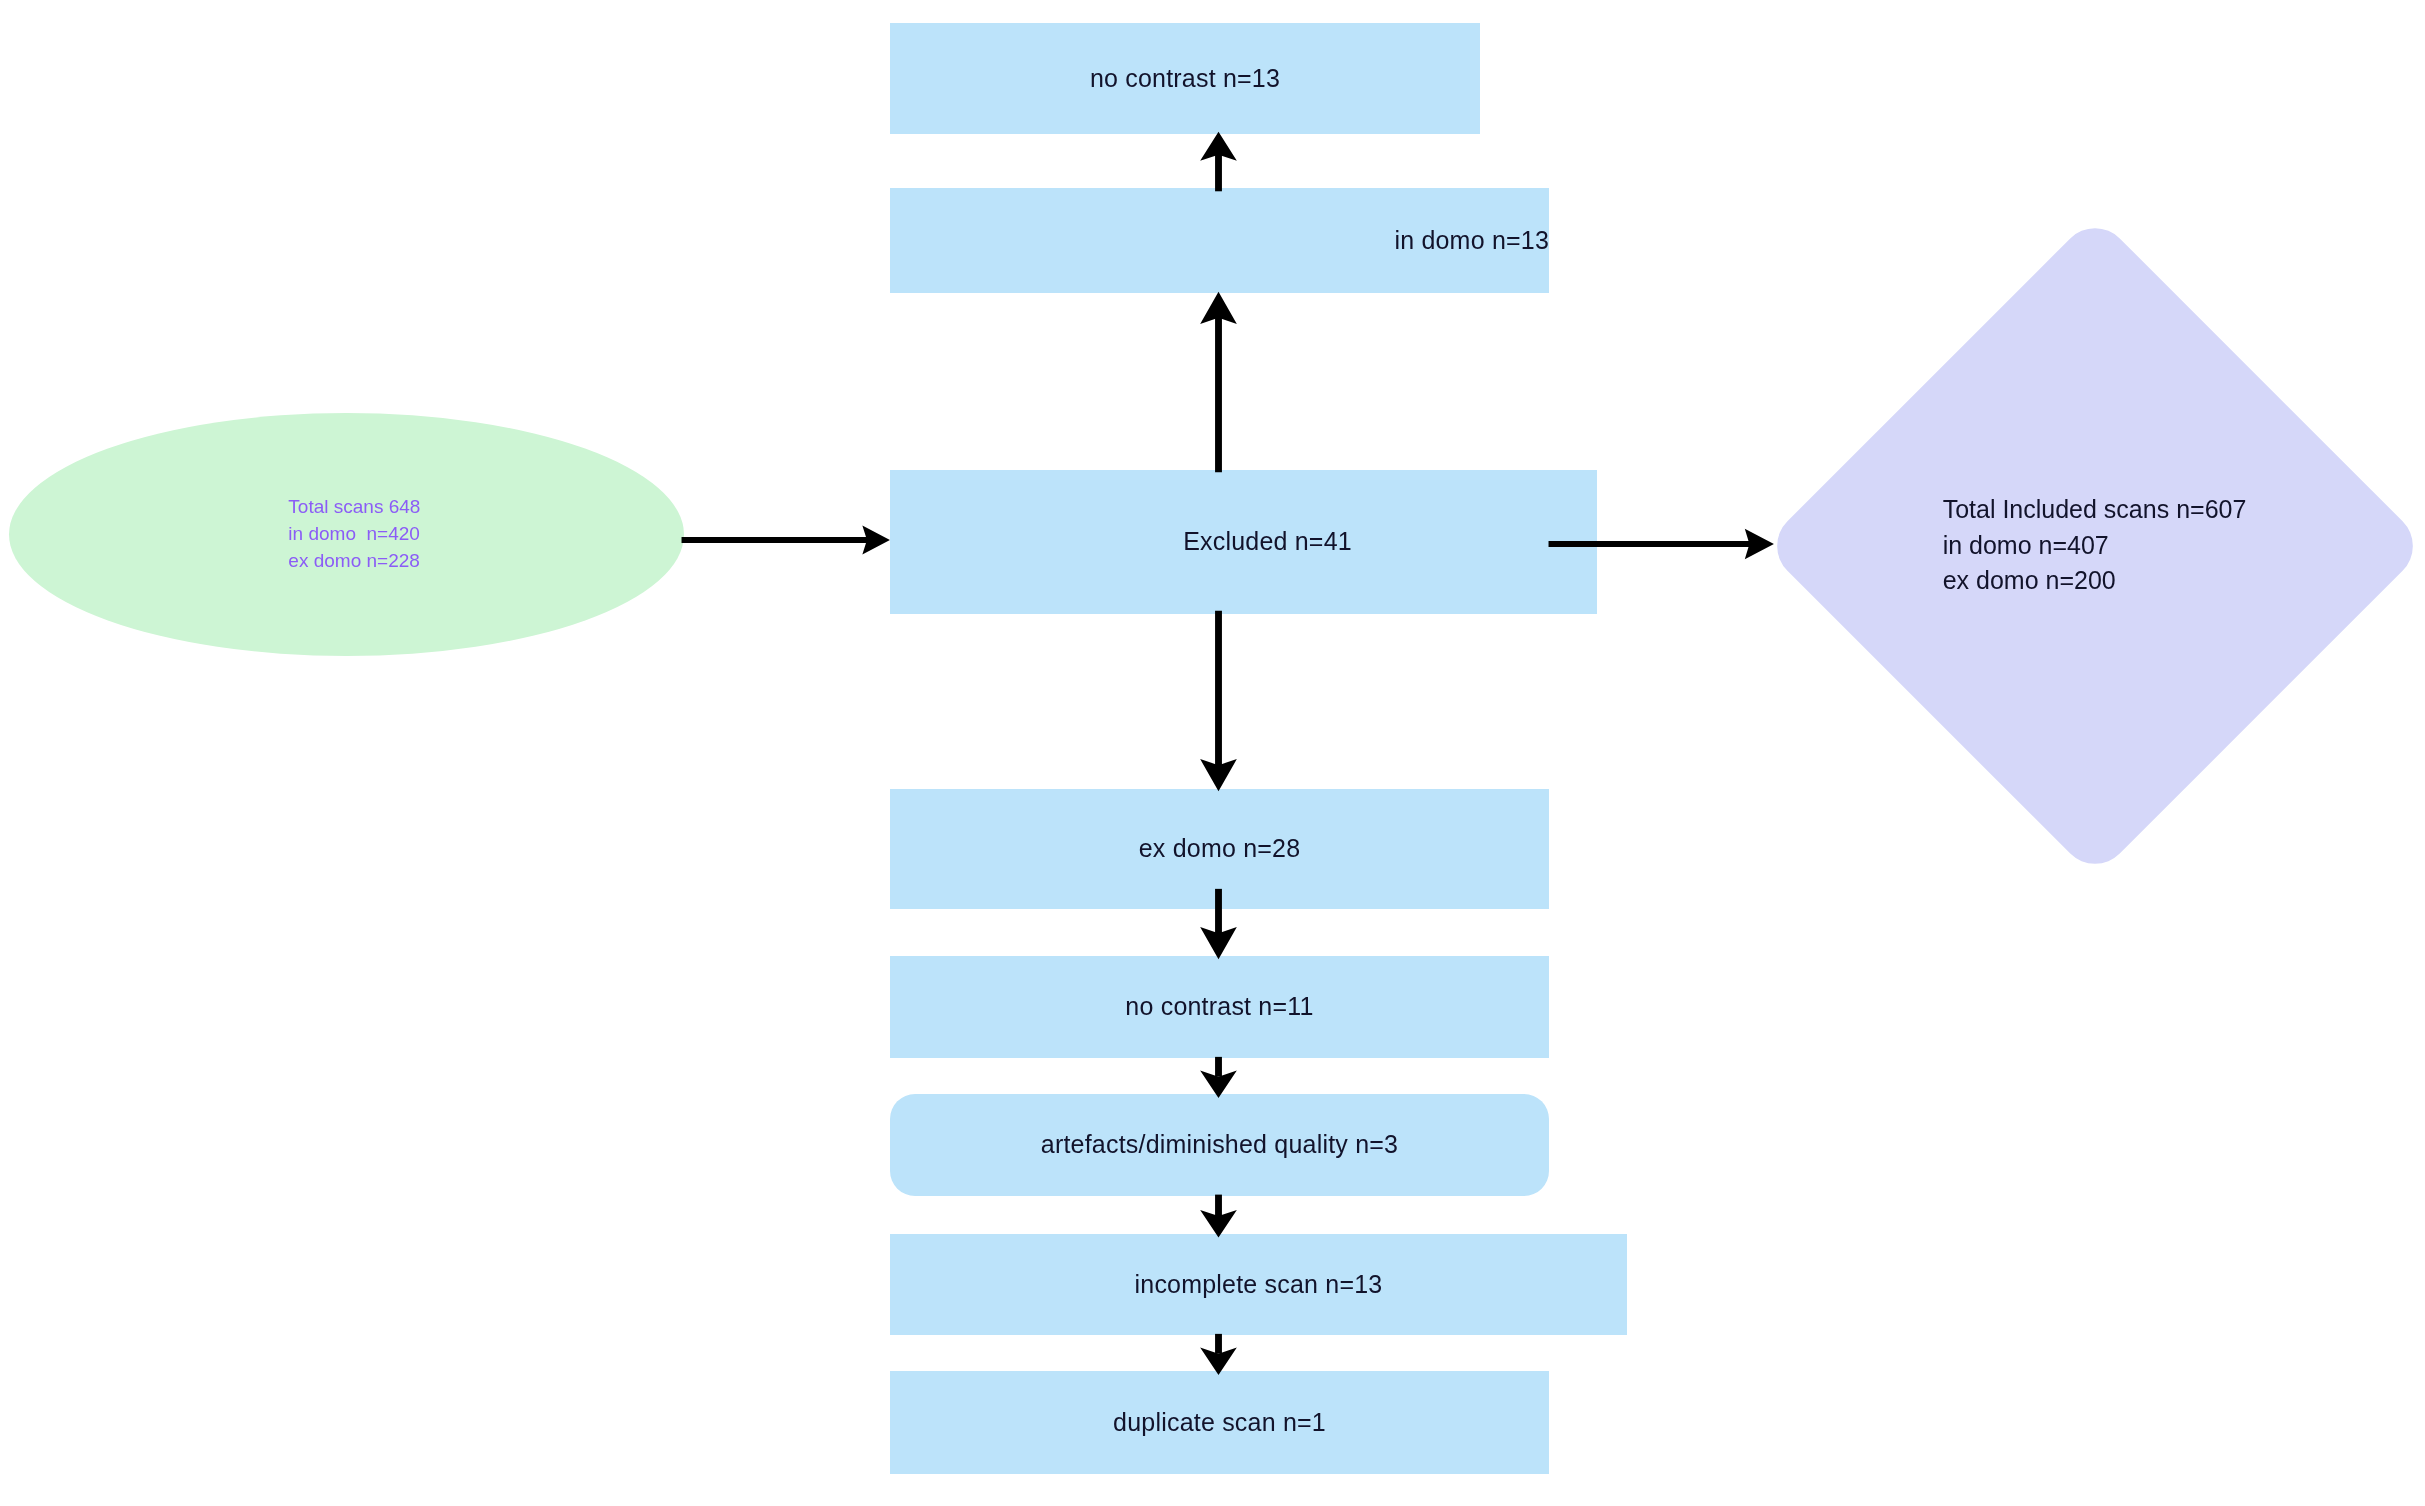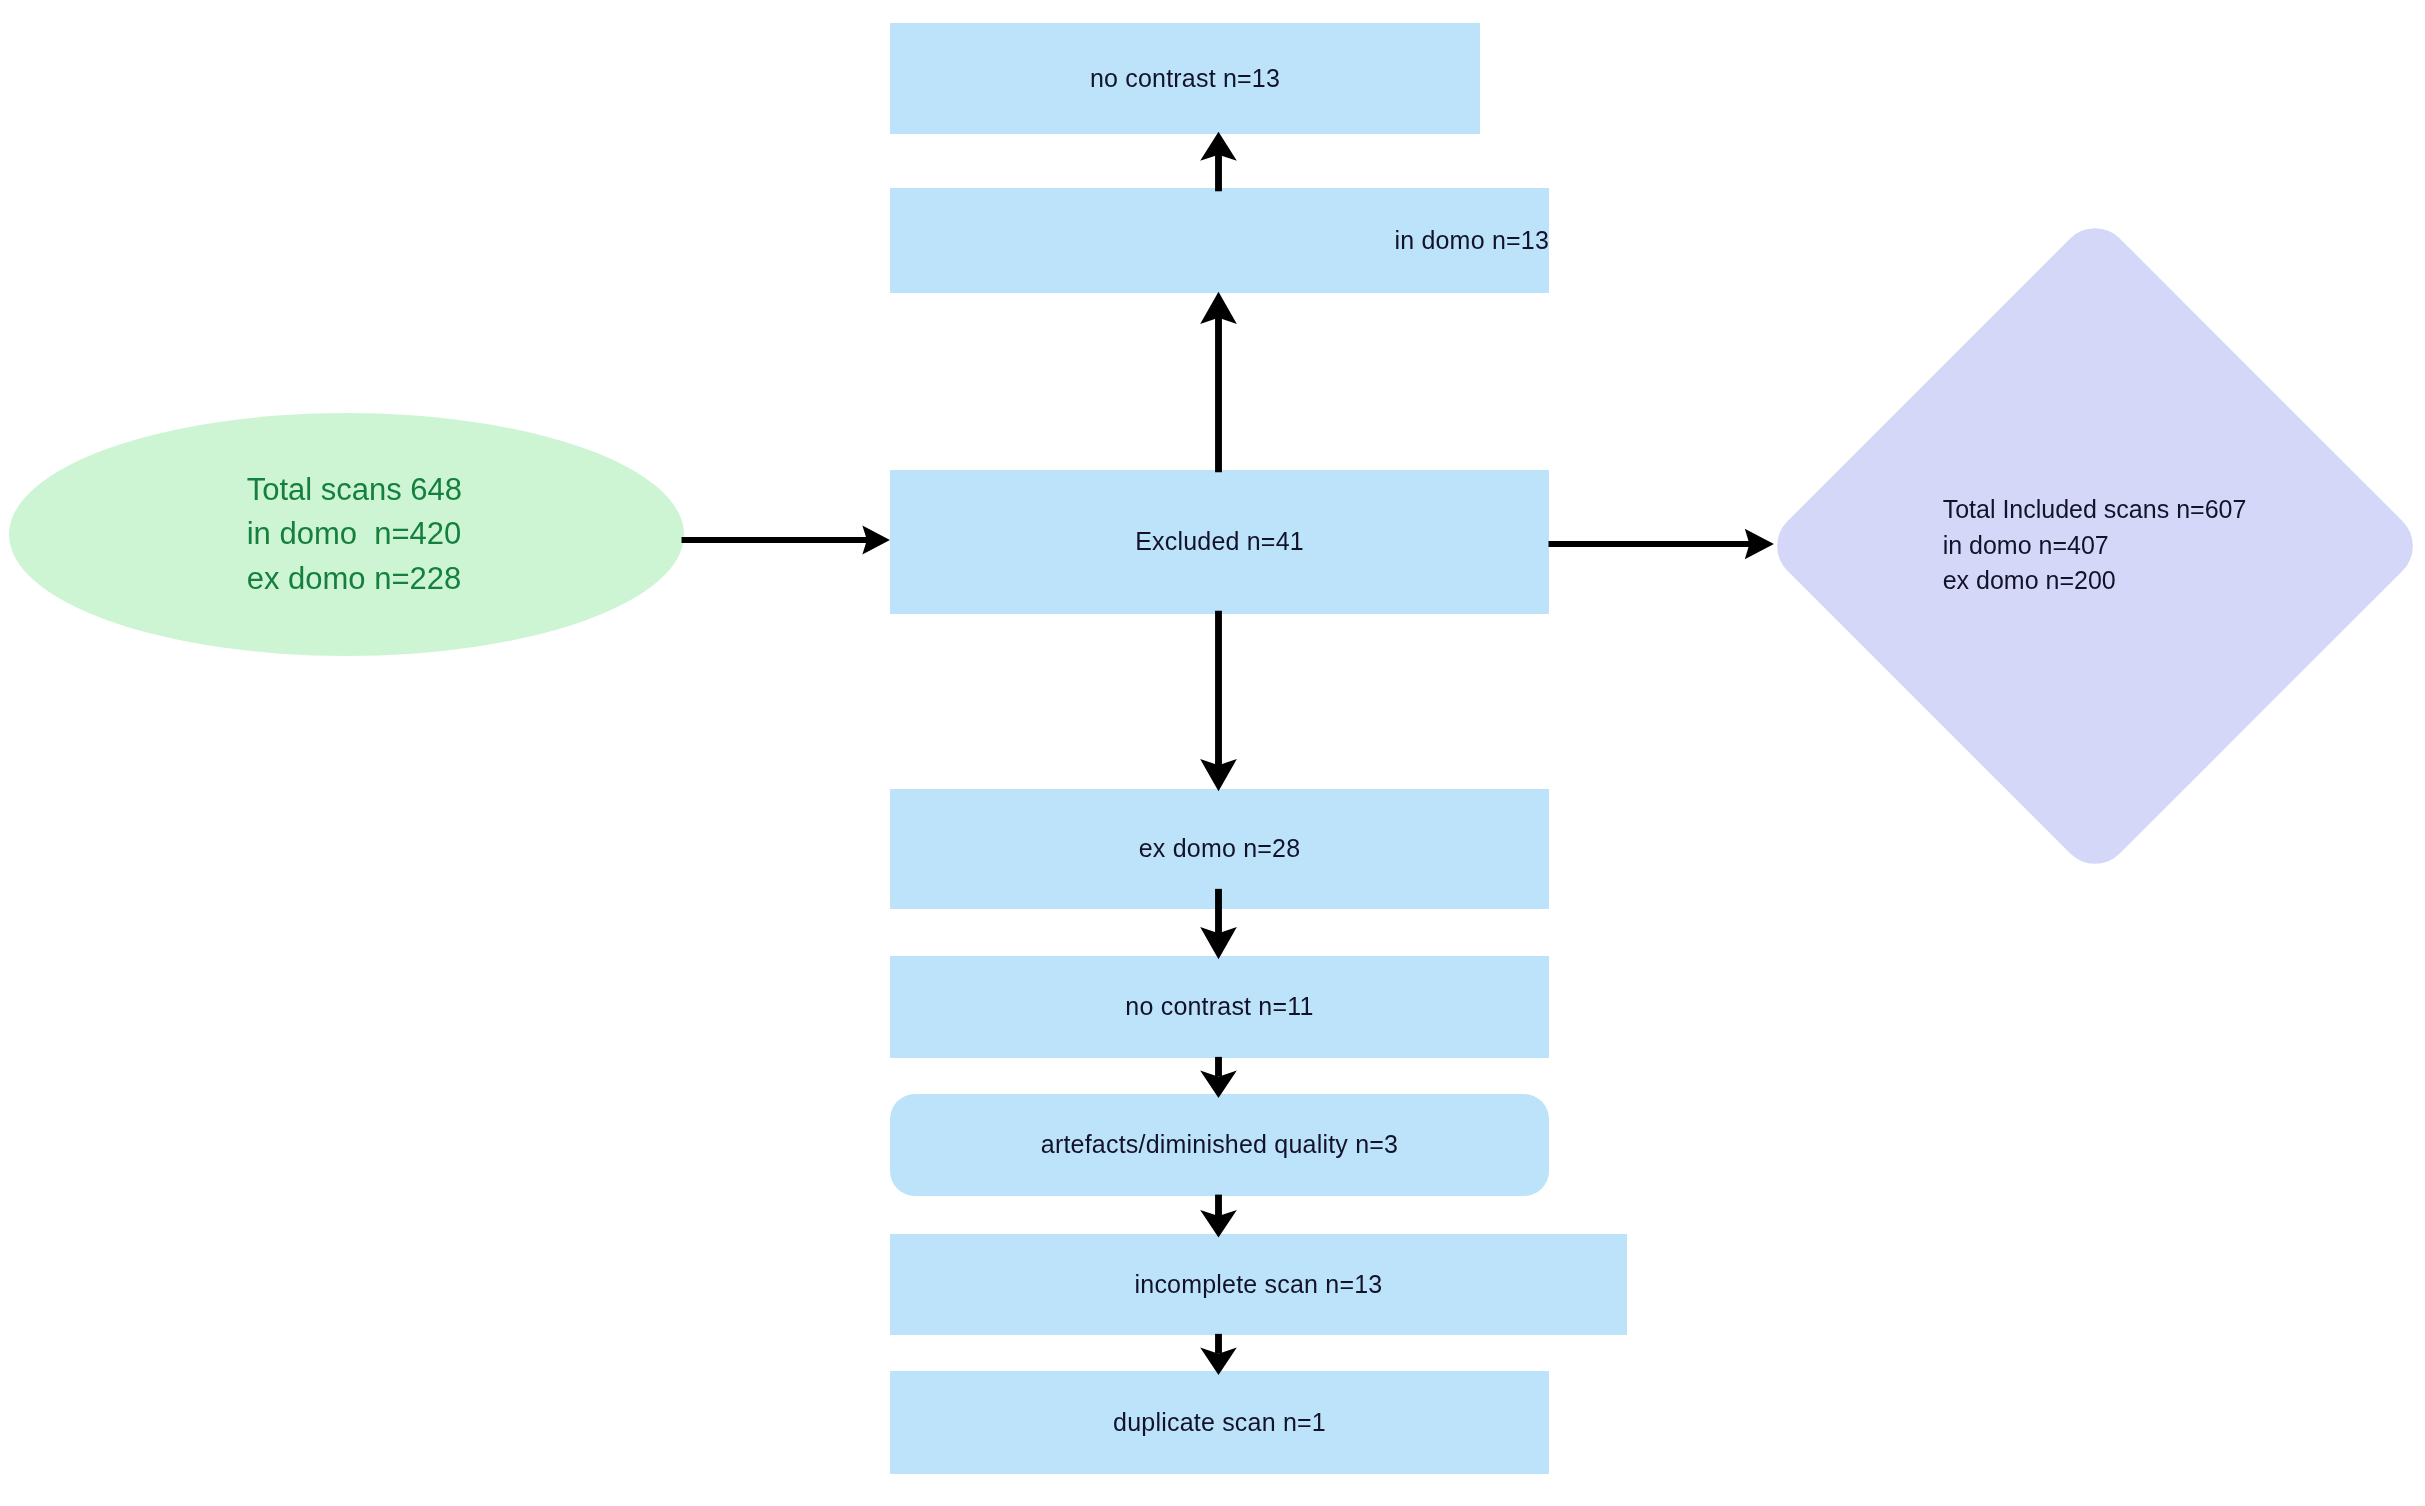--- a/index.html
+++ b/index.html
@@ -32,22 +32,22 @@
 
   .node-ellipse {
     position: absolute;
     background: #cdf5d4;
     border-radius: 50%;
     display: flex;
     align-items: center;
     justify-content: center;
   }
   .ellipse-text {
-    color: #15803d;
-    font-size: 31px;
+    color: #8b5cf6;
+    font-size: 19px;
     line-height: 1.42;
     text-align: left;
     white-space: pre;
     transform: translateX(7.7px);
   }
 
   .node-diamond-wrap {
     position: absolute;
     display: flex;
     align-items: center;
@@ -86,21 +86,21 @@
 <div id="canvas">
 
   <div class="node-box" style="left:890px; top:23px; width:590px; height:111px;">
     <span>no contrast n=13</span>
   </div>
 
   <div class="node-box" style="left:890px; top:188px; width:659px; height:105px;justify-content:flex-end;">
     <span>in domo n=13</span>
   </div>
 
-  <div class="node-box" style="left:890px; top:470px; width:659px; height:144px;">
+  <div class="node-box" style="left:890px; top:470px; width:659px; height:144px;padding-left:48px;">
     <span>Excluded n=41</span>
   </div>
 
   <div class="node-box" style="left:890px; top:789px; width:659px; height:120px;">
     <span>ex domo n=28</span>
   </div>
 
   <div class="node-box" style="left:890px; top:956px; width:659px; height:102px;">
     <span>no contrast n=11</span>
   </div>

